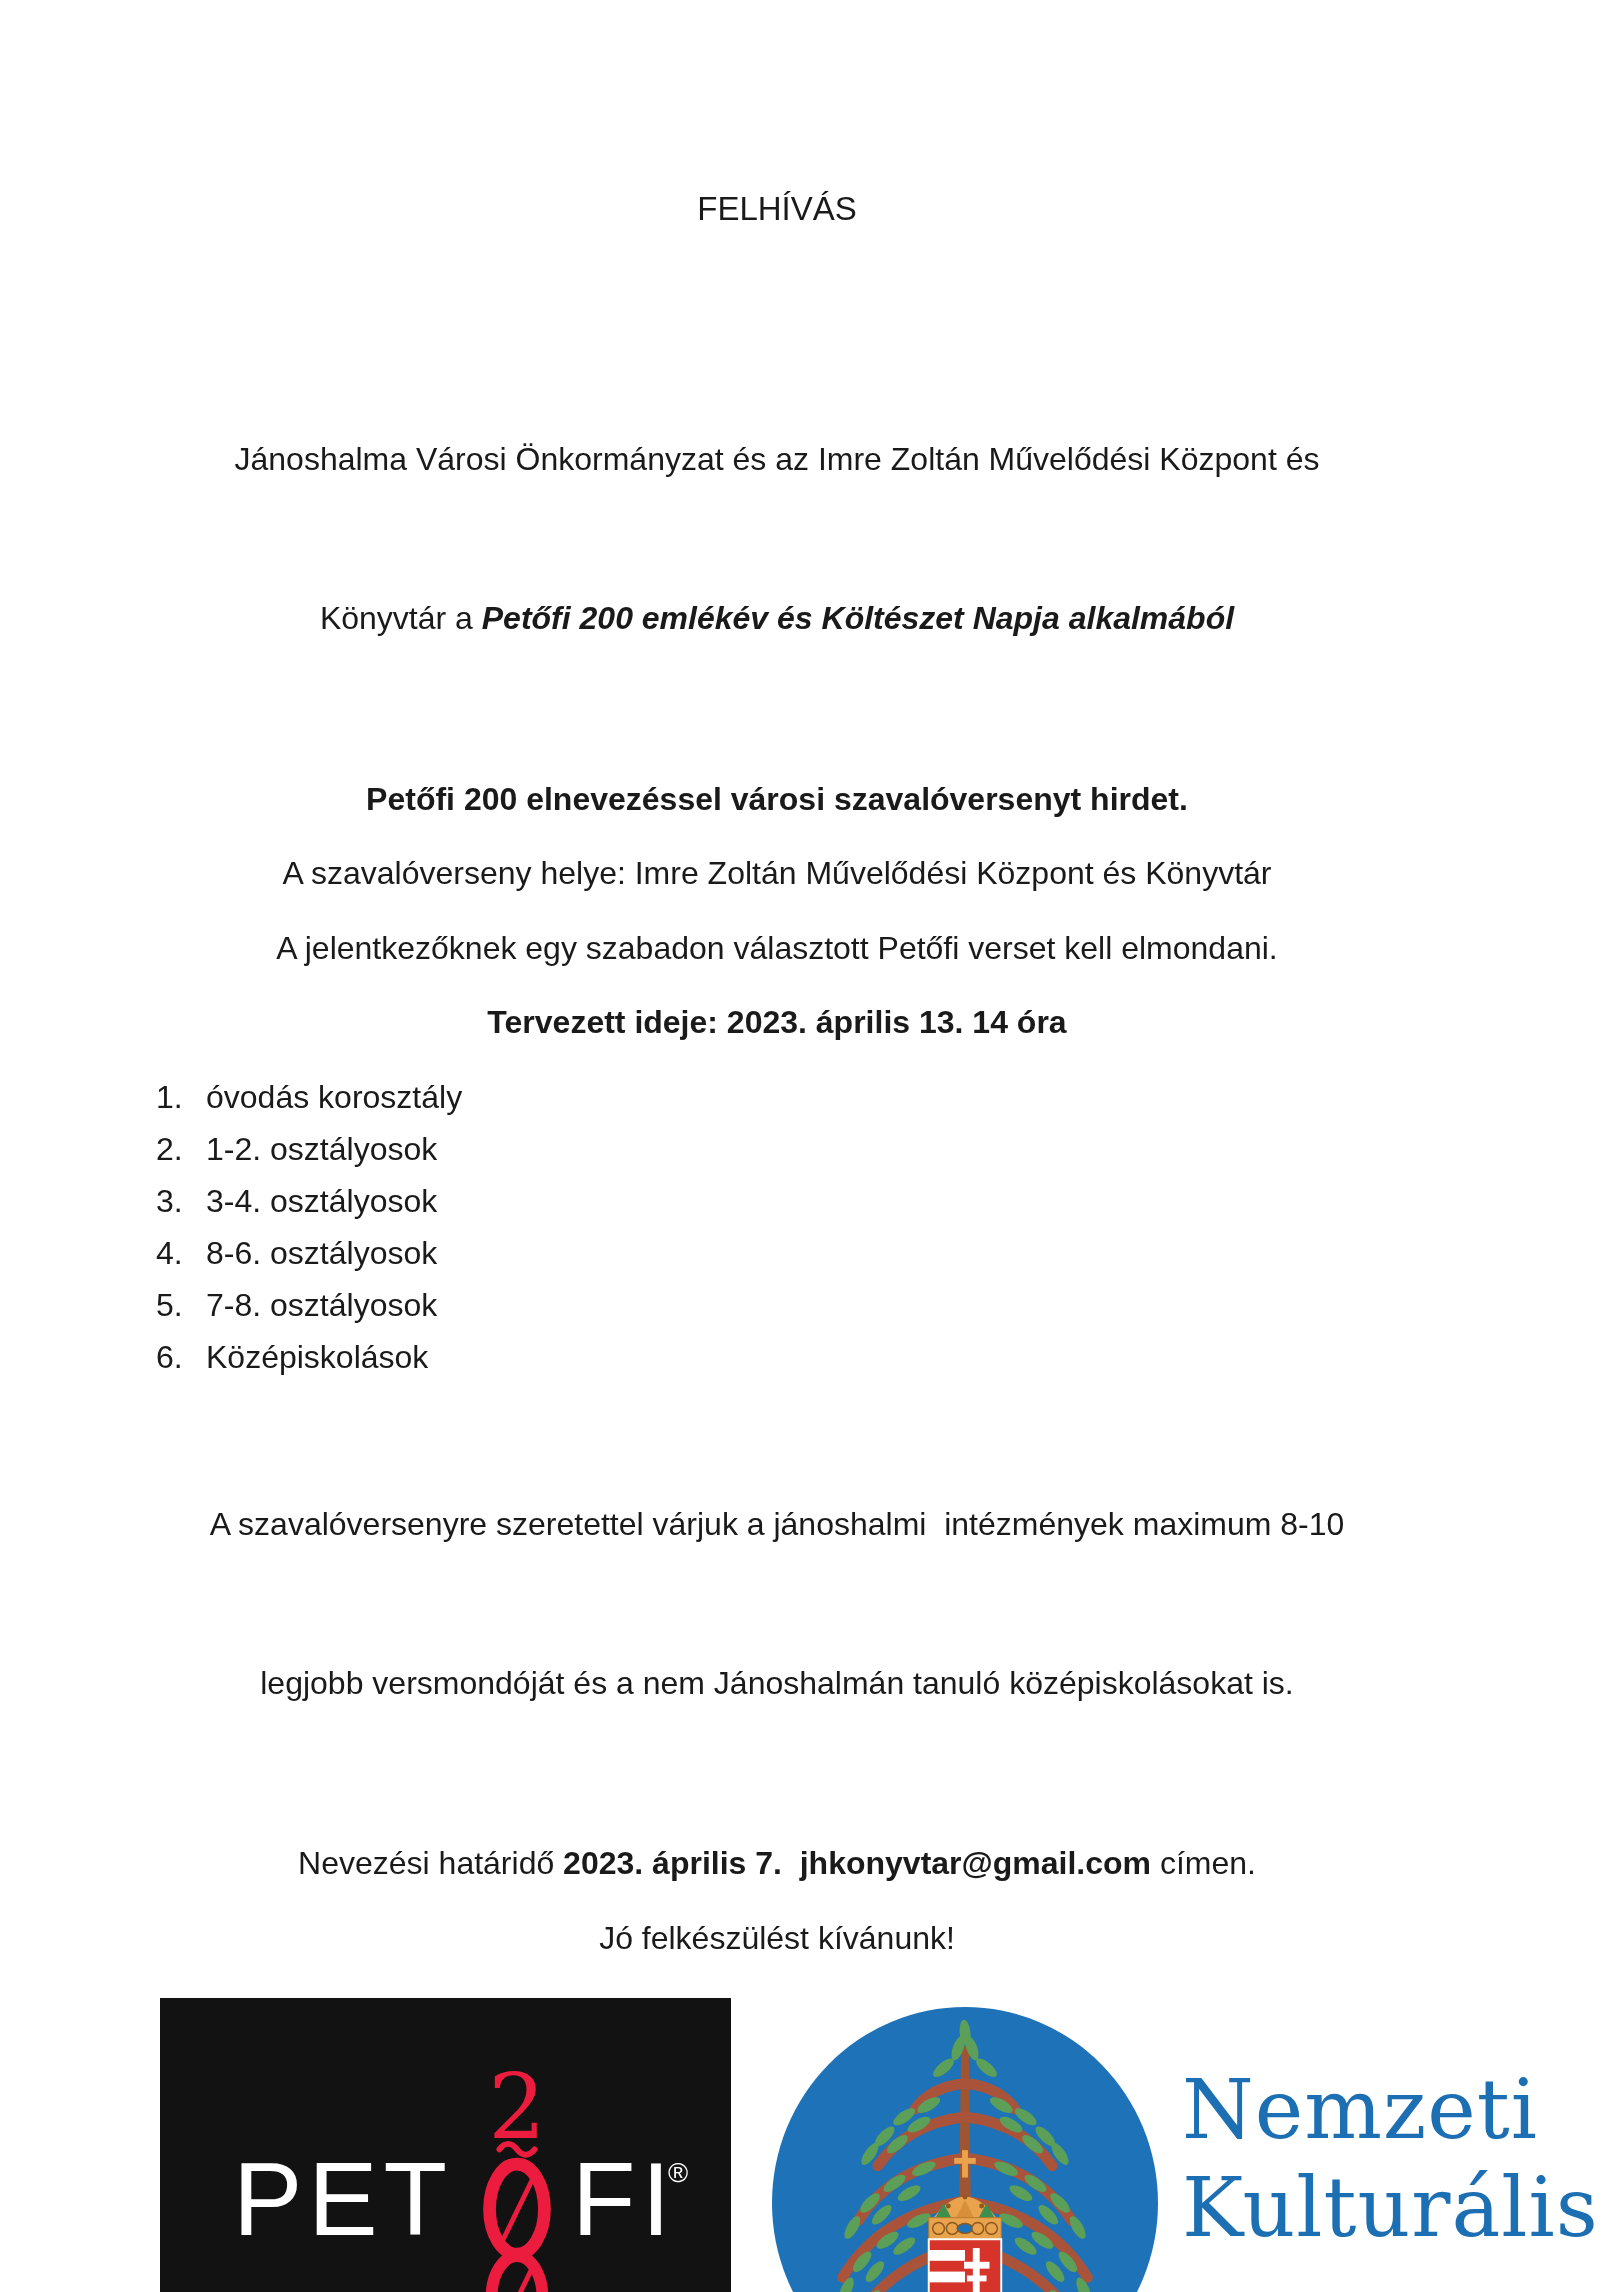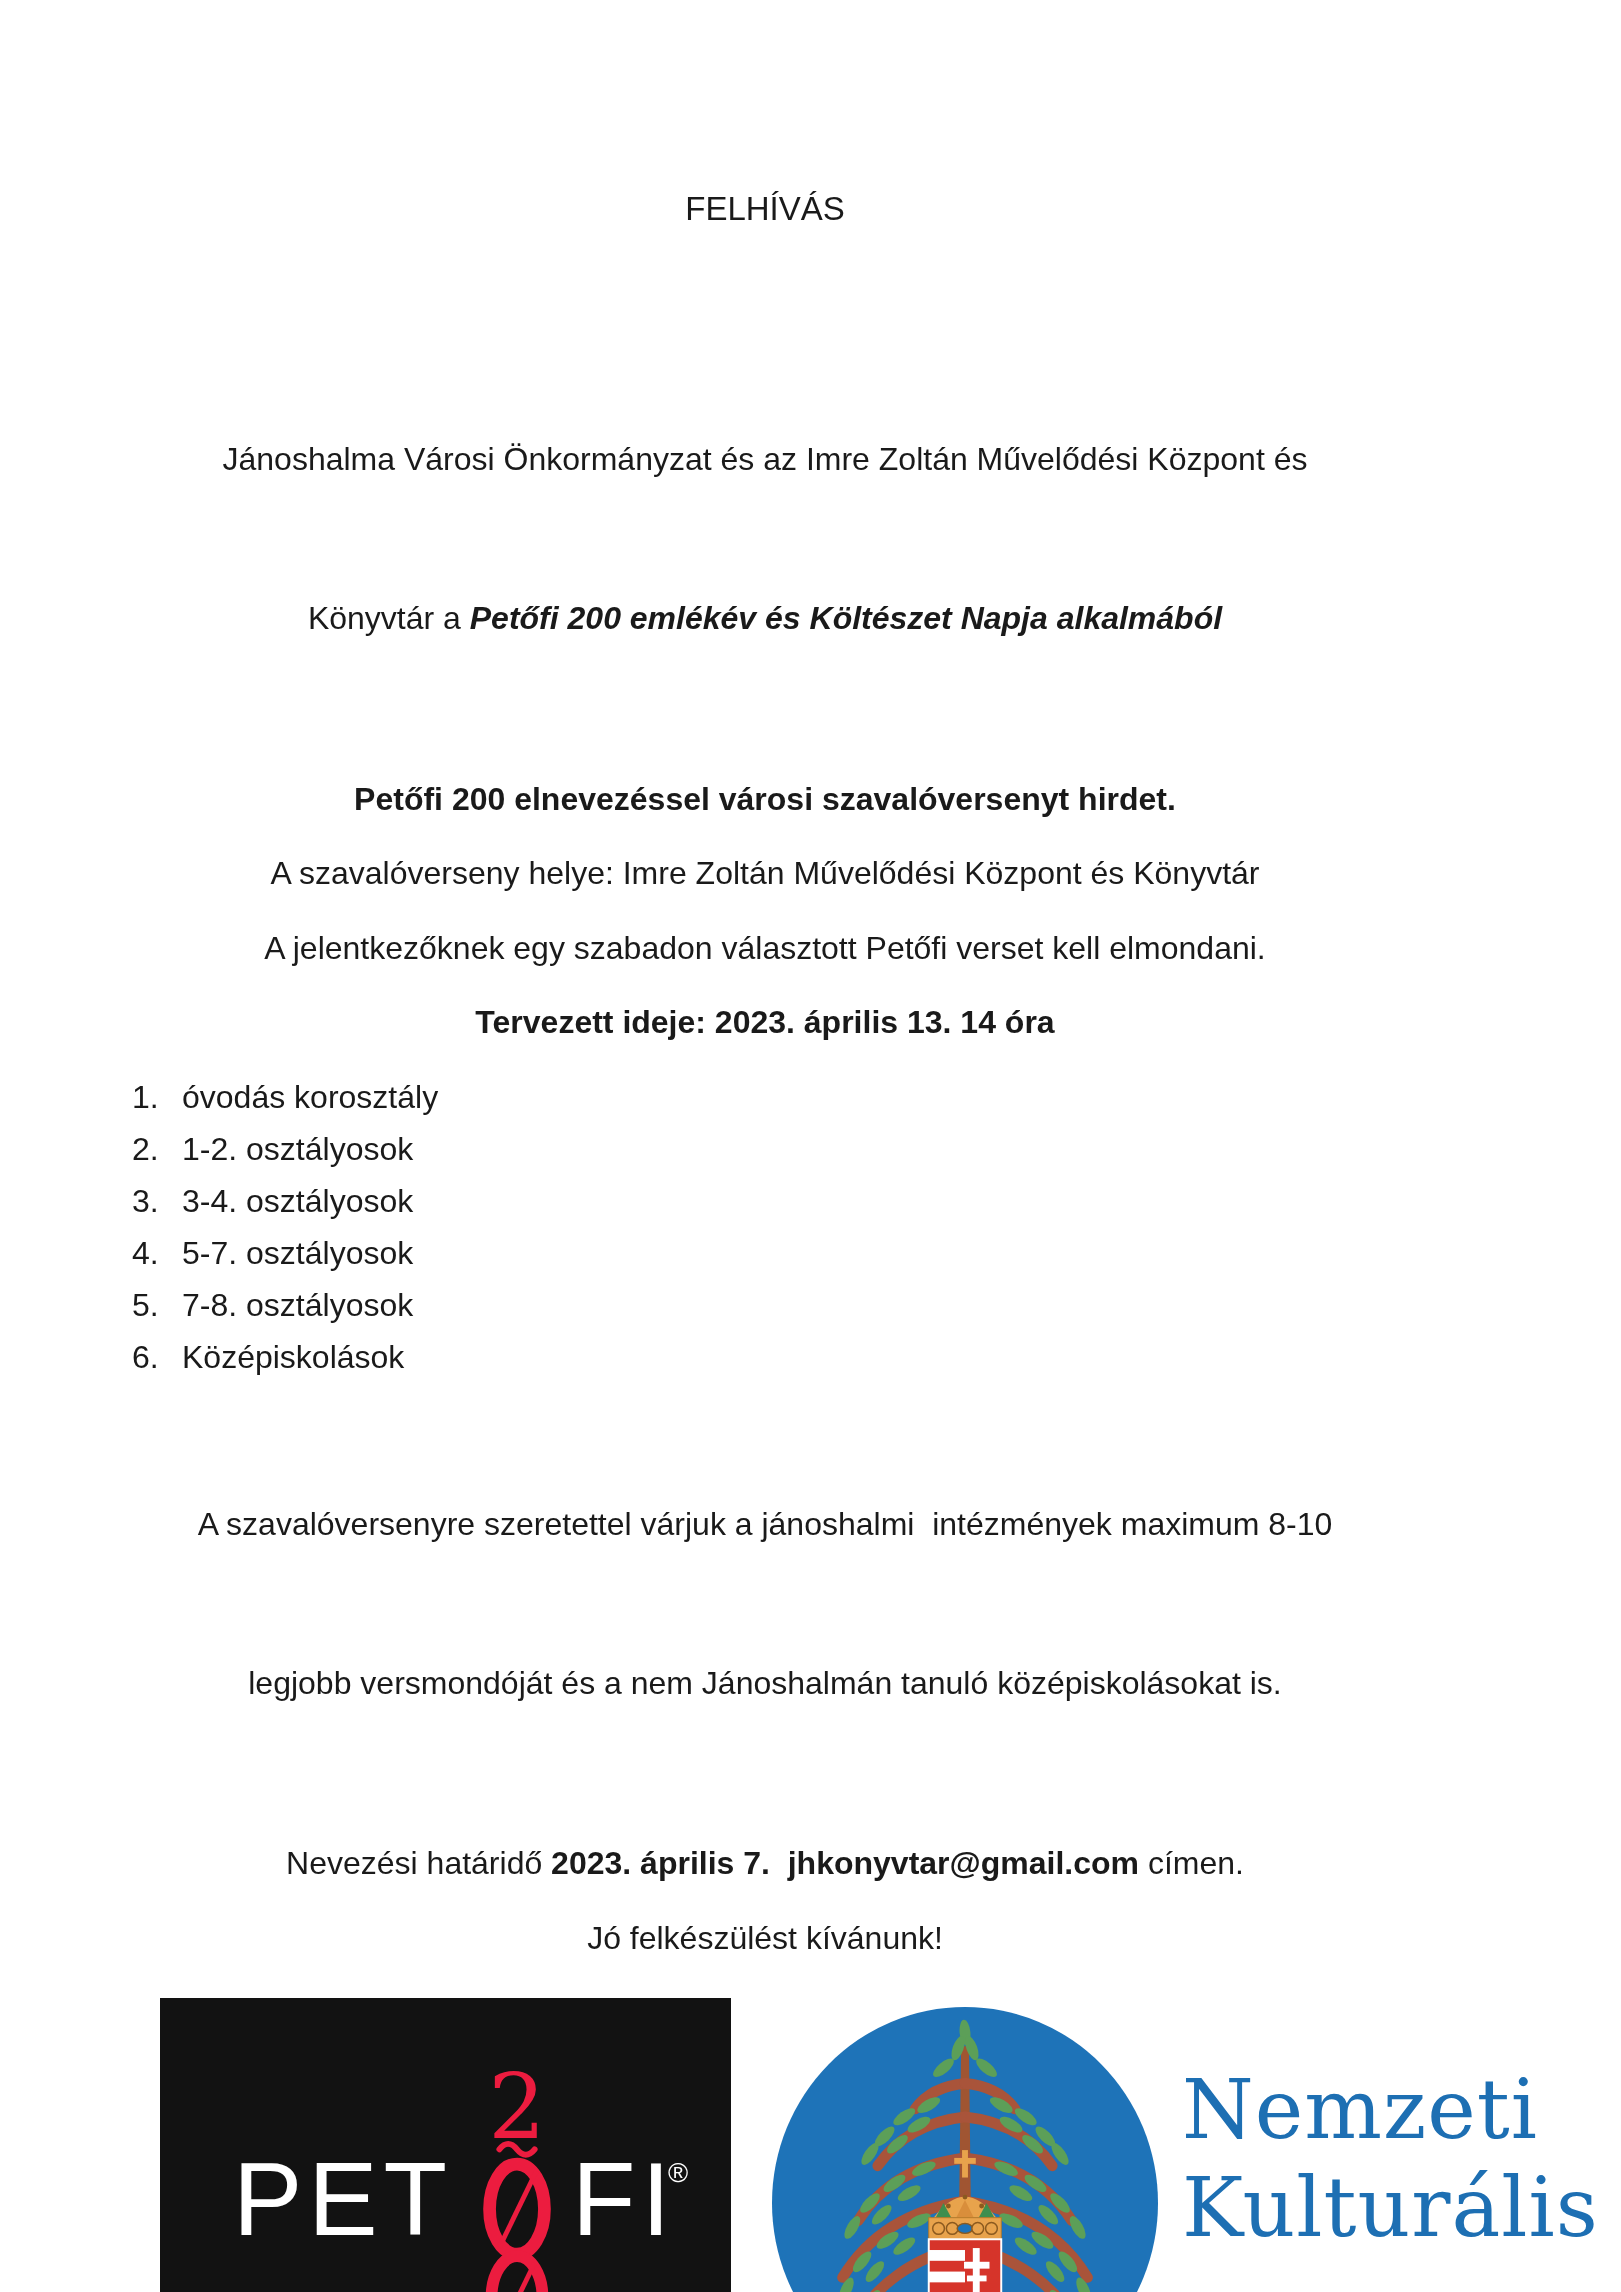--- a/index.html
+++ b/index.html
@@ -6,21 +6,21 @@
   .page{
     position:relative;
     width:1621px;height:2293px;
     margin:0 auto;
     background:#ffffff;
     overflow:hidden;
     font-family:"Liberation Sans",sans-serif;
     color:#1a1a1a;
     font-size:32px;
   }
-  .content{padding:0 167px 0 76px;}
+  .content{padding:0 167px 0 100px;}
   .content p,.content h1,.line{white-space:pre-wrap;text-align:center;}
   h1.title{
     font-size:33px;font-weight:400;text-align:center;
     margin:182px 0 92px 0;line-height:53px;
   }
   .content p{margin:0 0 21.6px 0;line-height:53px;}
   .line{display:block;line-height:53px;}
   .center{text-align:center;}
   .bold{font-weight:700;}
   .bi{font-weight:700;font-style:italic;}
@@ -77,21 +77,21 @@
 
     <p>A jelentkezőknek egy szabadon választott Petőfi verset kell elmondani.</p>
 
     <p class="bold">Tervezett ideje: 2023. április 13. 14 óra</p>
 
 
     <div class="groups">
       <div class="group-row"><span class="g-num">1.</span><span>óvodás korosztály</span></div>
       <div class="group-row"><span class="g-num">2.</span><span>1-2. osztályosok</span></div>
       <div class="group-row"><span class="g-num">3.</span><span>3-4. osztályosok</span></div>
-      <div class="group-row"><span class="g-num">4.</span><span>5-7. osztályosok</span></div>
+      <div class="group-row"><span class="g-num">4.</span><span>8-6. osztályosok</span></div>
       <div class="group-row"><span class="g-num">5.</span><span>7-8. osztályosok</span></div>
       <div class="group-row"><span class="g-num">6.</span><span>Középiskolások</span></div>
     </div>
 
     <p>
       <span class="line">A szavalóversenyre szeretettel várjuk a jánoshalmi  intézmények maximum 8-10</span>
       <span class="line">legjobb versmondóját és a nem Jánoshalmán tanuló középiskolásokat is.</span>
     </p>
 
     <p><span>Nevezési határidő </span><span class="bold">2023. április 7.  jhkonyvtar@gmail.com</span><span> címen.</span></p>

